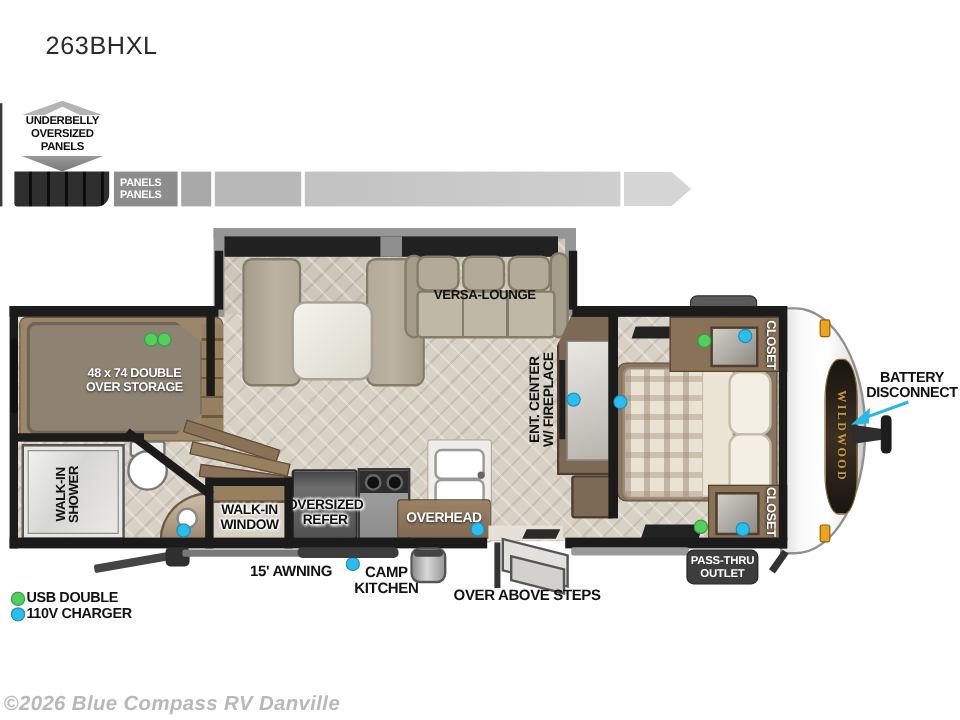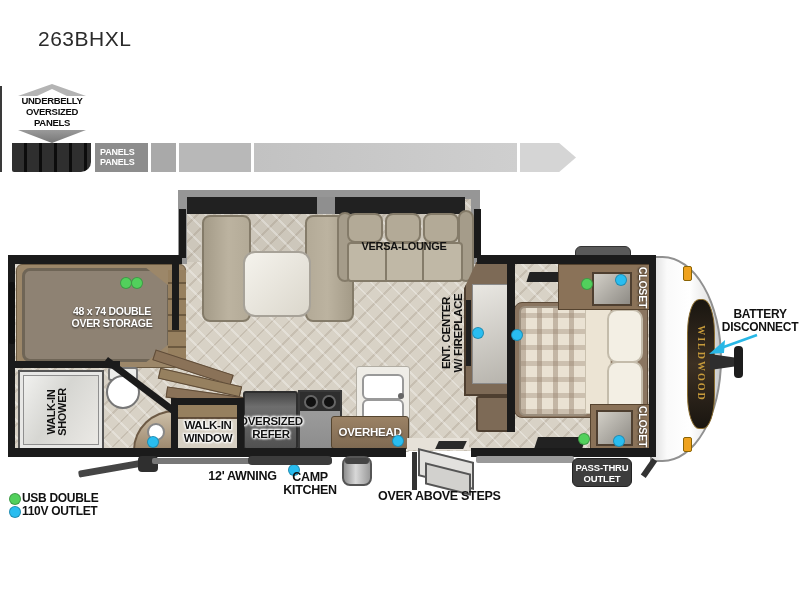--- a/index.html
+++ b/index.html
@@ -237,35 +237,36 @@
   <div class="abs" style="left:646px;top:458px;width:6px;height:20px;background:#333;transform:rotate(35deg);"></div>
   <div class="abs" style="left:572px;top:458px;width:58px;height:27px;background:#3d3d3d;border:1px solid #222;border-radius:6px;
               display:flex;align-items:center;justify-content:center;text-align:center;color:#fff;
               font-weight:bold;font-size:9.5px;line-height:11px;letter-spacing:-0.2px;">
     <div>
       <div>PASS-THRU</div>
       <div>OUTLET</div>
     </div>
   </div>
 
-  <div class="lbl" style="left:200px;top:470px;width:85px;font-size:12.5px;">12' AWNING</div>
-  <div class="lbl" style="left:280px;top:471px;width:60px;font-size:12.5px;line-height:13px;">
+  <div class="lbl" style="left:200px;top:470px;width:85px;font-size:12.5px;">15' AWNING</div>
+  <div class="lbl" style="left:292px;top:471px;width:60px;font-size:12.5px;line-height:13px;">
     <div>CAMP</div>
     <div>KITCHEN</div>
   </div>
   <div class="lbl" style="left:378px;top:490px;width:116px;font-size:12.5px;">OVER ABOVE STEPS</div>
 
   <div class="lbl" style="left:715px;top:308px;width:90px;font-size:12px;line-height:13px;">
     <div>BATTERY</div>
     <div>DISCONNECT</div>
   </div>
   <svg class="abs" style="left:705px;top:330px;" width="60" height="30" viewBox="0 0 60 30">
     <line x1="52" y1="5" x2="16" y2="18" stroke="#28b7e6" stroke-width="2.6"></line>
     <polygon points="4,24 20,10 19,23" fill="#28b7e6"></polygon>
   </svg>
 
   <div class="dot dot-usb" style="left:9px;top:493px;"></div>
   <div class="abs" style="left:22px;top:491px;font-weight:bold;font-size:12px;color:#111;letter-spacing:-0.3px;">USB DOUBLE</div>
   <div class="dot dot-outlet" style="left:9px;top:506px;"></div>
-  <div class="abs" style="left:22px;top:504px;font-weight:bold;font-size:12px;color:#111;letter-spacing:-0.3px;">110V OUTLET</div>
-
+  <div class="abs" style="left:22px;top:504px;font-weight:bold;font-size:12px;color:#111;letter-spacing:-0.3px;">110V CHARGER</div>
+
+  <div class="abs" style="left:3px;top:577px;font-weight:bold;font-style:italic;font-size:17px;color:#b9b9b9;letter-spacing:.3px;">©2026 Blue Compass RV Danville</div>
 
 </div>
 
 </body></html>

